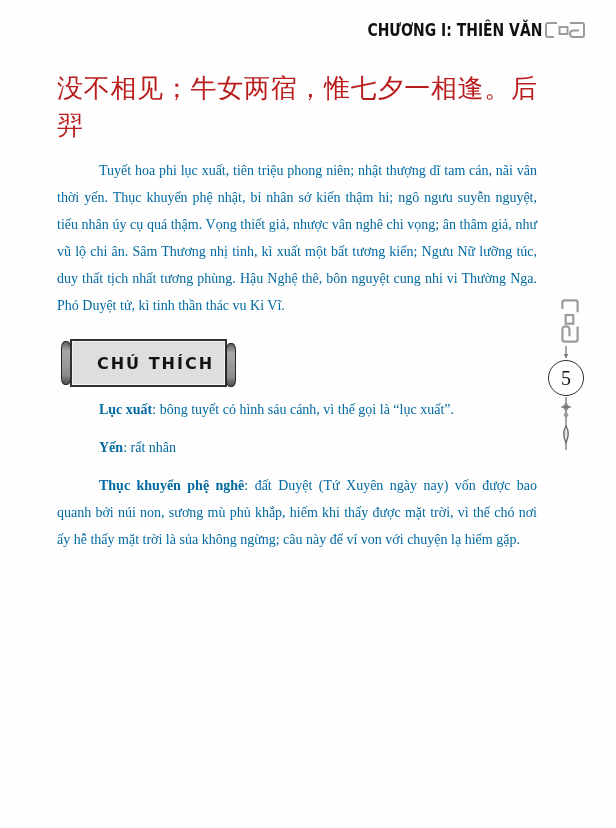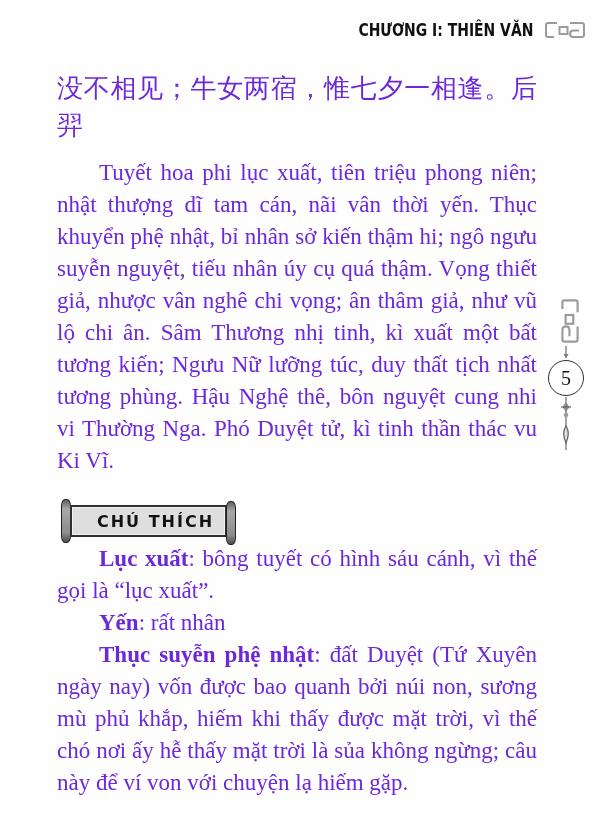--- a/index.html
+++ b/index.html
@@ -8,66 +8,66 @@
     width:616px;height:828px;
     background:#fefefe;
     overflow:hidden;
     font-family:"Liberation Serif", serif;
     color:#1b1b1b;
   }
 
   
   .chapter-header{
     position:absolute;top:20px;right:28px;
-    display:flex;align-items:center;gap:9px;
+    display:flex;align-items:center;
   }
   .chapter-title{
     display:inline-block;
     font-family:"DejaVu Sans", sans-serif;
     font-weight:800;font-size:17px;letter-spacing:0px;
     color:#101010;
     transform:scaleX(0.82);transform-origin:right center;
     white-space:nowrap;
   }
   .ornament-h{width:46px;height:20px;display:block;}
 
   
   .text-column{position:absolute;left:57px;top:70px;width:480px;}
 
-  .cn{font-family:"DejaVu Serif", serif;font-size:26px;line-height:37px;color:#6d28d9;}
+  .cn{font-family:"DejaVu Serif", serif;font-size:26px;line-height:37px;color:#b91c1c;}
   .cn-line{white-space:nowrap;}
   .cn-line.j{text-align:justify;text-align-last:justify;white-space:normal;}
 
-  .vi{font-size:23px;line-height:32px;text-align:justify;color:#6d28d9;margin:0;}
+  .vi{font-size:14px;line-height:27px;text-align:justify;color:#0369a1;margin:0;}
   .para{margin-top:13px;text-indent:42px;}
 
   
   .scroll-banner{
     margin-top:22px;margin-left:4px;
     width:175px;height:44px;
     display:flex;align-items:center;
   }
   .rod{
     width:10px;height:44px;flex:0 0 auto;
     background:linear-gradient(#5f5f5f,#a8a8a8 22%,#8d8d8d 78%,#4e4e4e);
     border:1px solid #232323;border-radius:4px/7px;
     box-sizing:border-box;
   }
   .rod.right{transform:translateY(2px);}
   .band{
-    flex:1;height:32px;margin:0 -1px;
+    flex:1;height:48px;margin:0 -1px;
     background:#dedede;
     border:2px solid #303030;box-sizing:border-box;
     box-shadow:inset 0 0 0 1px #f2f2f2;
     display:flex;align-items:center;justify-content:center;
     font-family:"DejaVu Sans", sans-serif;
     font-weight:800;font-size:16px;letter-spacing:2px;color:#121212;padding-left:14px;
   }
 
-  .note{text-indent:42px;}
+  .note{margin-top:11px;text-indent:42px;}
   .note .term{font-weight:bold;}
 
   
   .sidebar{
     position:absolute;left:545px;top:296px;width:42px;
     display:flex;flex-direction:column;align-items:center;
   }
   .ornament-v-wrap{width:22px;height:50px;margin-left:8px;}
   .ornament-v{width:50px;height:22px;transform:rotate(90deg) translate(14px,14px);transform-origin:center;}
   .title-banner{
@@ -124,21 +124,21 @@
     <div class="scroll-banner">
       <span class="rod left"></span>
       <span class="band">CHÚ THÍCH</span>
       <span class="rod right"></span>
     </div>
 
     <p class="vi note"><b class="term">Lục xuất</b><span>: bông tuyết có hình sáu cánh, vì thế gọi là “lục xuất”.</span></p>
 
     <p class="vi note"><b class="term">Yến</b><span>: rất nhân</span></p>
 
-    <p class="vi note"><b class="term">Thục suyễn phệ nhật</b><span>: đất Duyệt (Tứ Xuyên ngày nay) vốn được bao quanh bởi núi non, sương mù phủ khắp, hiếm khi thấy được mặt trời, vì thế chó nơi ấy hễ thấy mặt trời là sủa không ngừng; câu này để ví von với chuyện lạ hiếm gặp.</span></p>
+    <p class="vi note"><b class="term">Thục khuyển phệ nghê</b><span>: đất Duyệt (Tứ Xuyên ngày nay) vốn được bao quanh bởi núi non, sương mù phủ khắp, hiếm khi thấy được mặt trời, vì thế chó nơi ấy hễ thấy mặt trời là sủa không ngừng; câu này để ví von với chuyện lạ hiếm gặp.</span></p>
 
   </main>
 
   <aside class="sidebar">
 
     <div class="ornament-v-wrap">
       <svg class="ornament-v" viewBox="0 0 46 20">
         <g fill="none" stroke="#9b9b9b" stroke-width="2">
           <path d="M15 3 H6 Q4 3 4 5 V15 Q4 17 6 17 H12"></path>
           <rect x="17.5" y="7" width="8" height="7"></rect>

